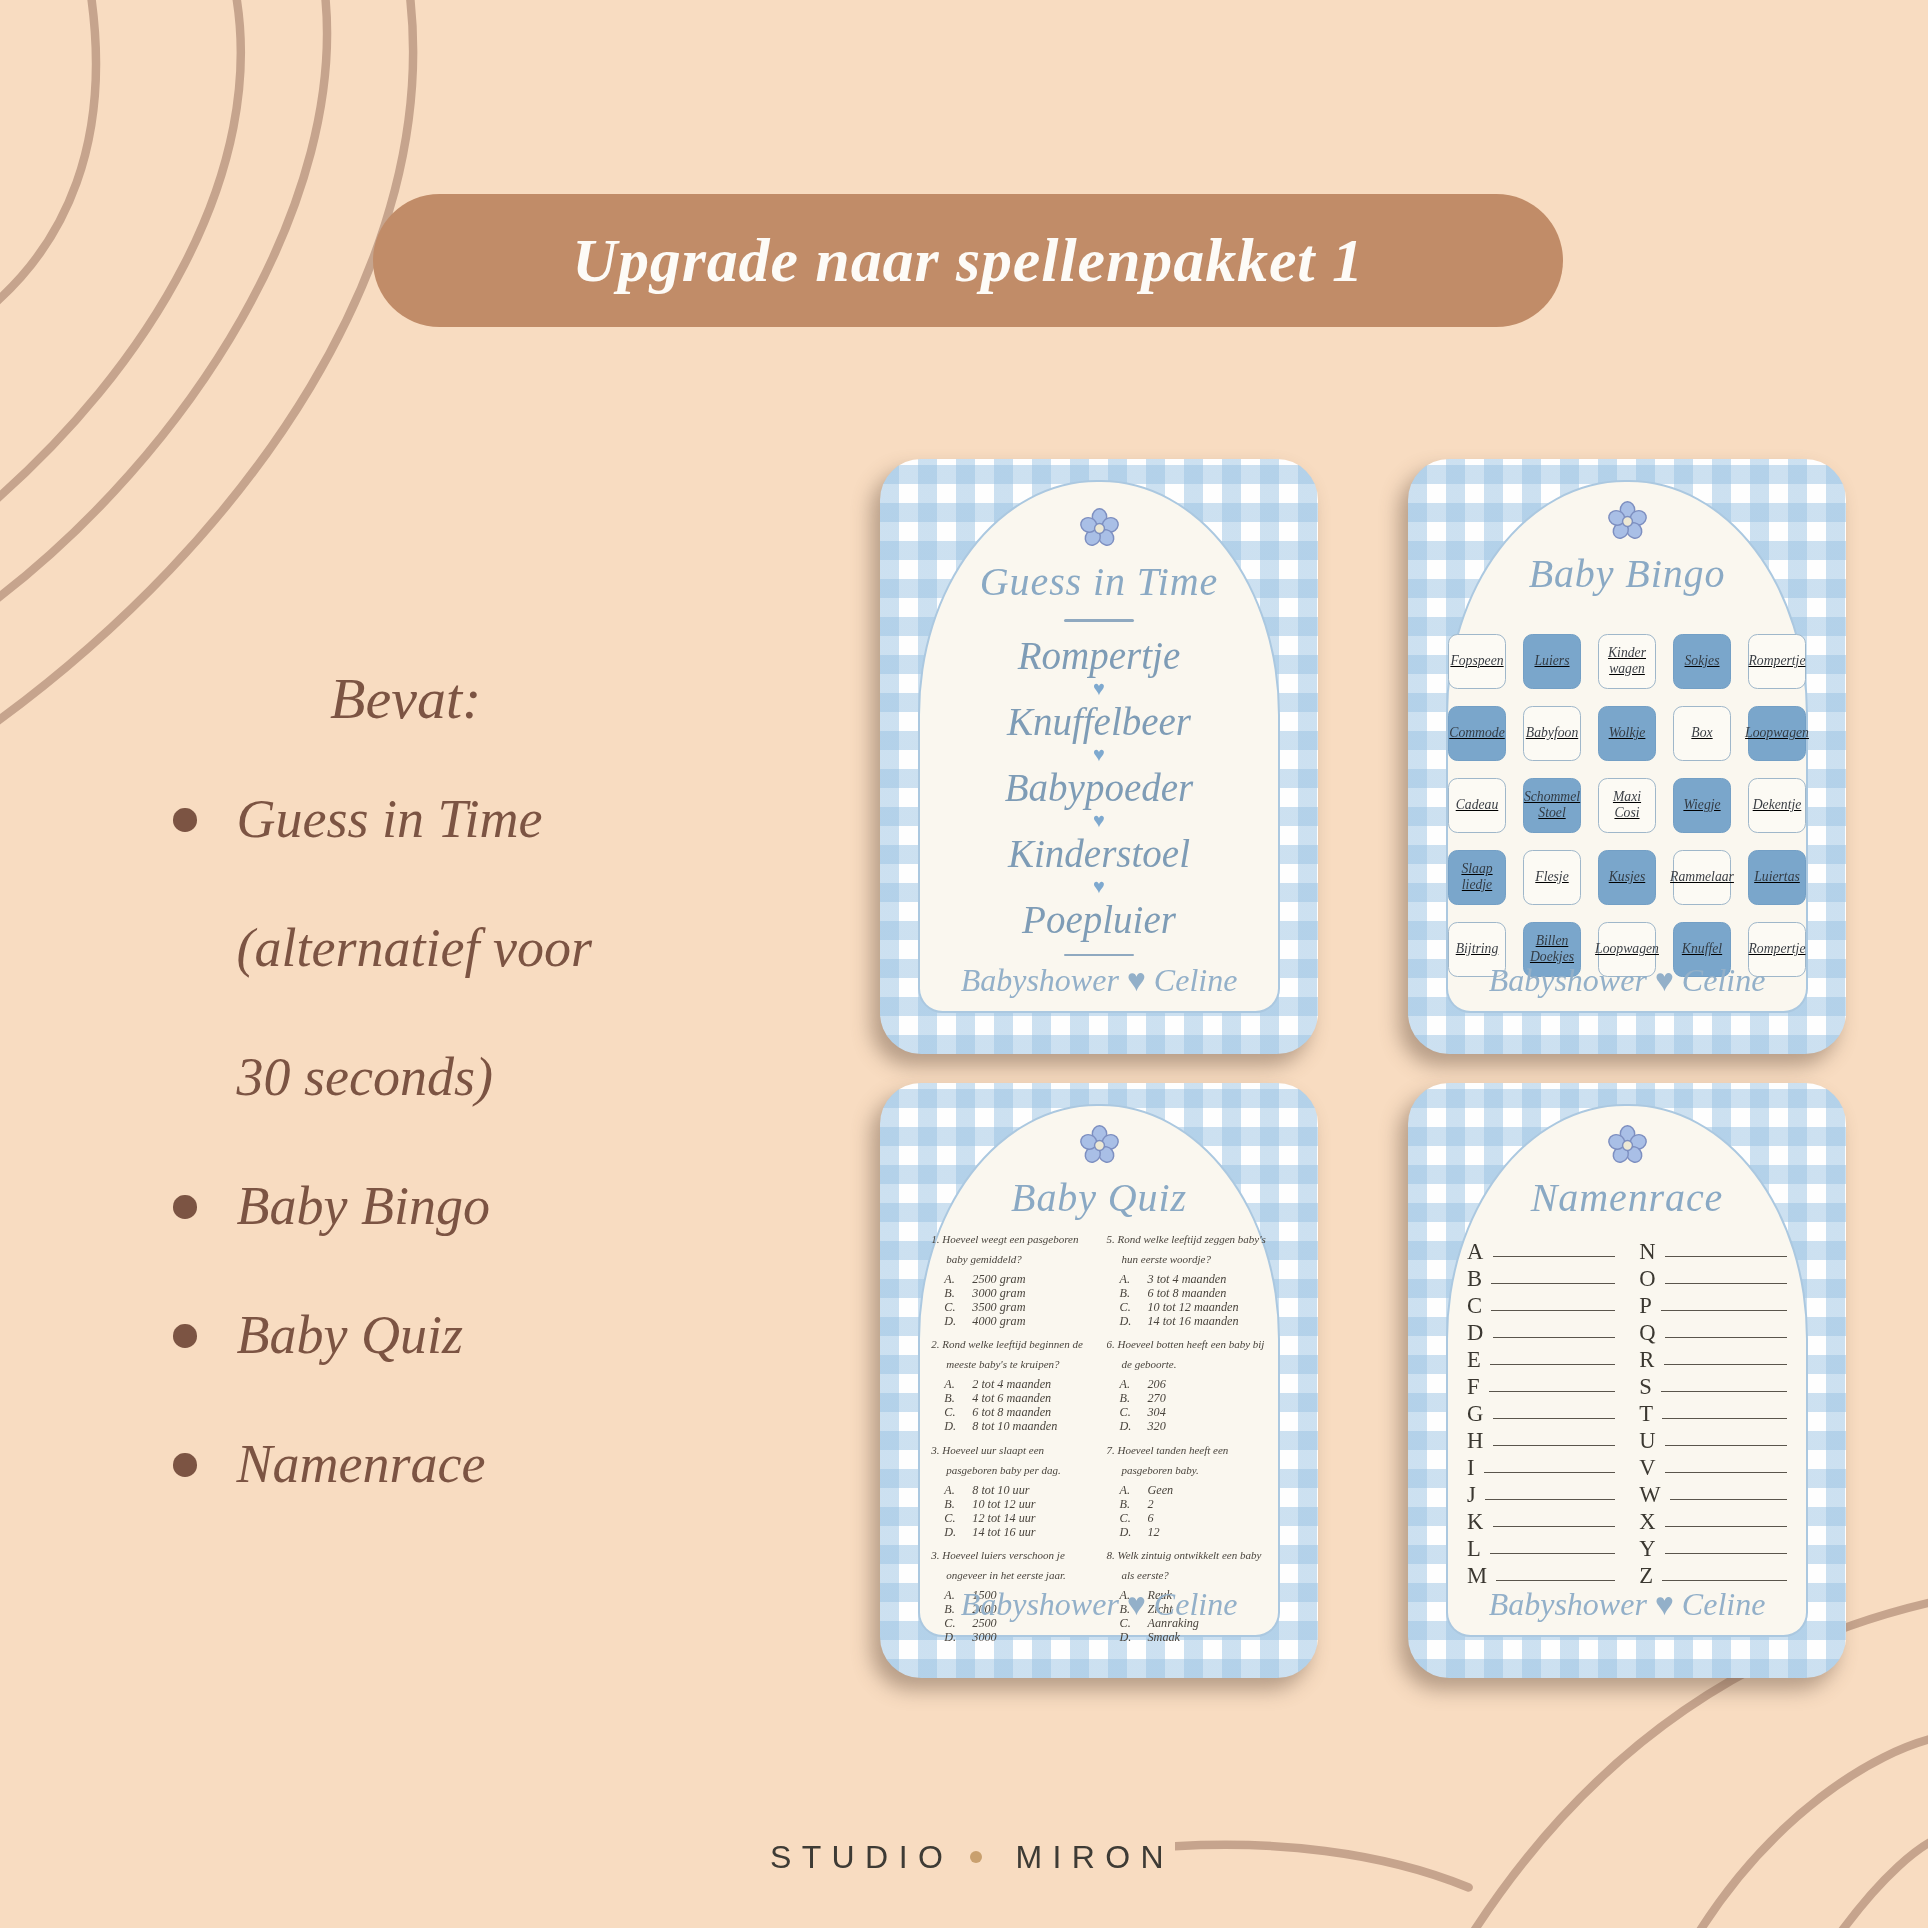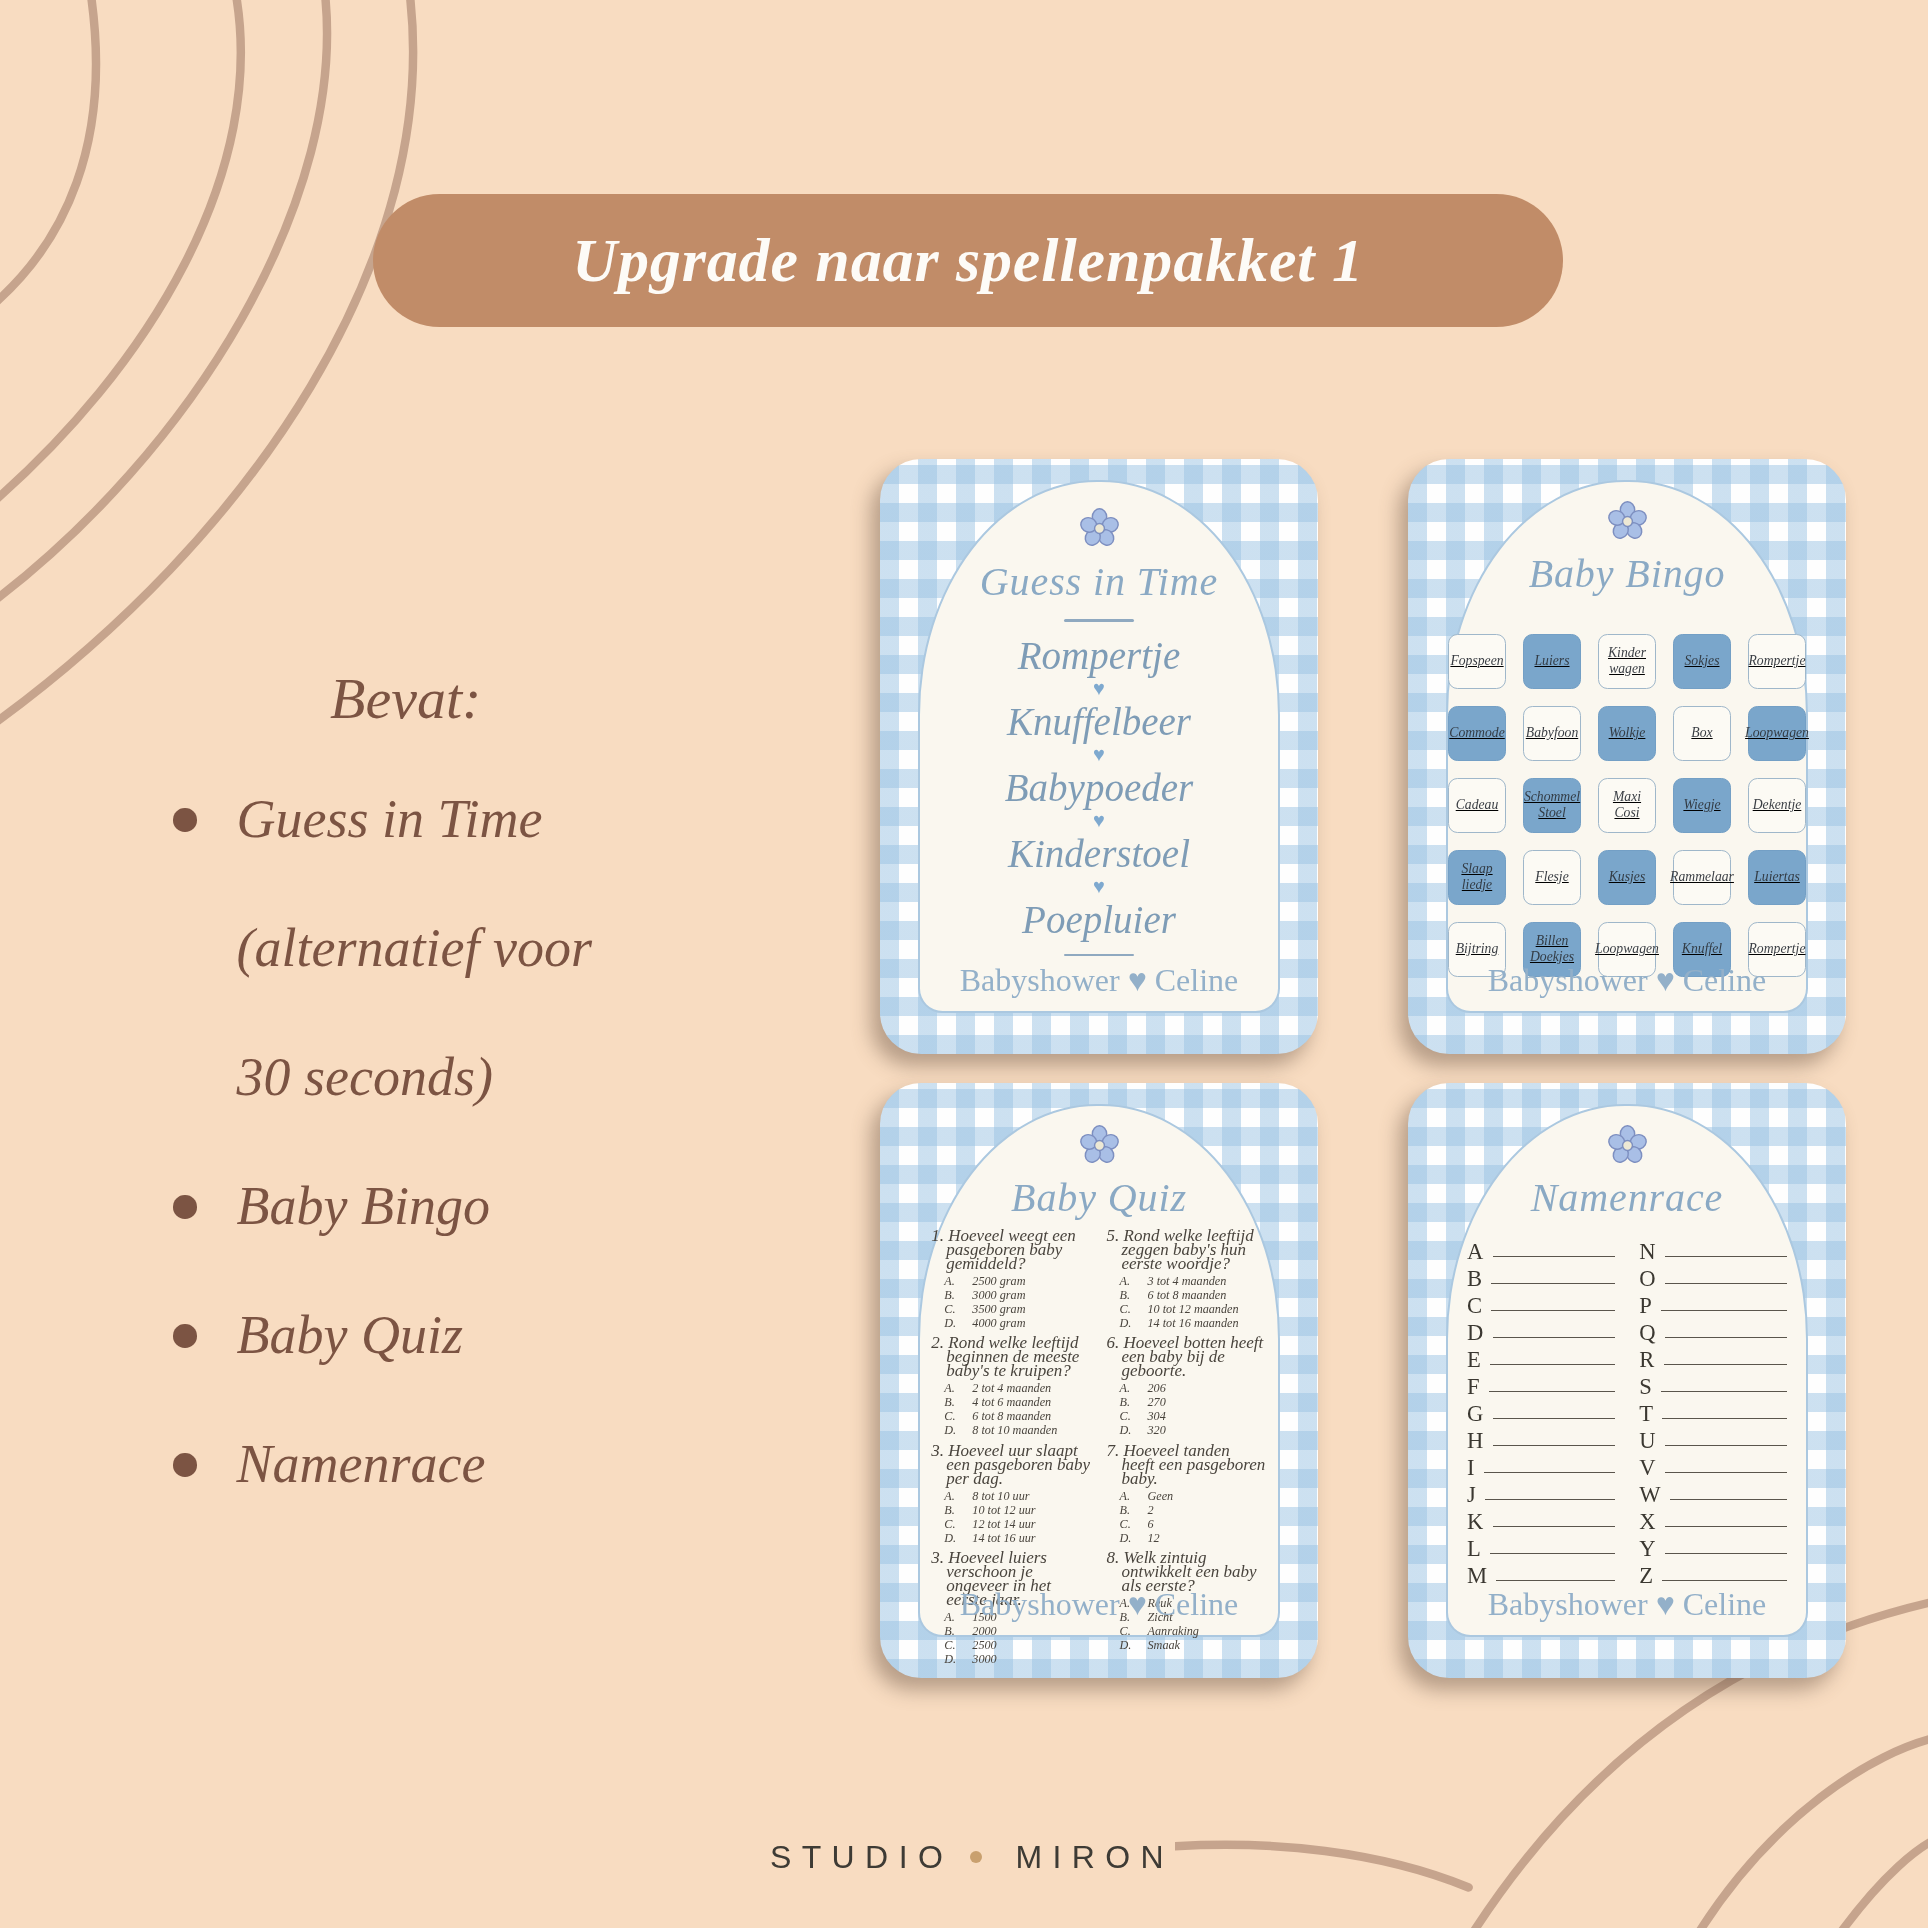--- a/index.html
+++ b/index.html
@@ -53,21 +53,21 @@
   .card--bingo .flower,.card--quiz .flower,.card--namen .flower{margin-top:18px;}
   .card-title{
     flex:0 0 auto;margin-top:7.5px;font-style:italic;font-size:40px;line-height:49px;
     color:#8AA9C4;letter-spacing:0.9px;
   }
   .card--bingo .card-title,.card--quiz .card-title,.card--namen .card-title{margin-top:5.6px;}
   .divider{flex:0 0 auto;width:70px;height:2.8px;background:#8FA9C0;border-radius:1.9px;margin-top:13px;}
   .divider--bottom{margin-top:9.4px;}
   .card-footer{
     position:absolute;left:0;right:0;bottom:12.2px;text-align:center;
-    font-size:32px;color:#93B0C9;
+    font-style:italic;font-size:32px;color:#93B0C9;
   }
 
   
   .words{display:flex;flex-direction:column;align-items:center;margin-top:9.4px;}
   .word{font-style:italic;font-size:39px;line-height:49px;color:#7E9CB6;}
   .heart{font-size:20px;line-height:17px;color:#7EA9CF;}
 
   
   .bingo{
     display:grid;grid-template-columns:repeat(5,58px);grid-auto-rows:55px;gap:17px;
@@ -80,21 +80,21 @@
     font-style:italic;font-size:13.7px;line-height:1.15;color:#3A3E44;
     white-space:pre-line;padding:1.9px;box-sizing:border-box;
   }
   .bcell:nth-child(even){background:#7AA6CB;border-color:#739FC5;color:#333C45;}
 
   
   .quiz-cols{display:flex;gap:15px;margin-top:7.5px;width:100%;padding:0 11.3px;box-sizing:border-box;}
   .quiz-col{flex:1;min-width:0;}
   .qblock{margin-bottom:6.6px;}
   .q{
-    font-style:italic;font-size:17px;line-height:14px;color:#49443D;
+    font-style:italic;font-size:11px;line-height:20px;color:#49443D;
     padding-left:15px;text-indent:-15px;
   }
   .opts{margin-top:2.8px;padding-left:13px;}
   .opt{display:flex;font-style:italic;font-size:12.2px;line-height:14px;color:#49443D;}
   .opt-letter{flex:0 0 28px;}
   .opt-text{flex:1;}
 
   
   .nr-cols{display:flex;gap:24.5px;margin-top:15px;width:100%;padding:0 19px;box-sizing:border-box;}
   .nr-col{flex:1;min-width:0;}

